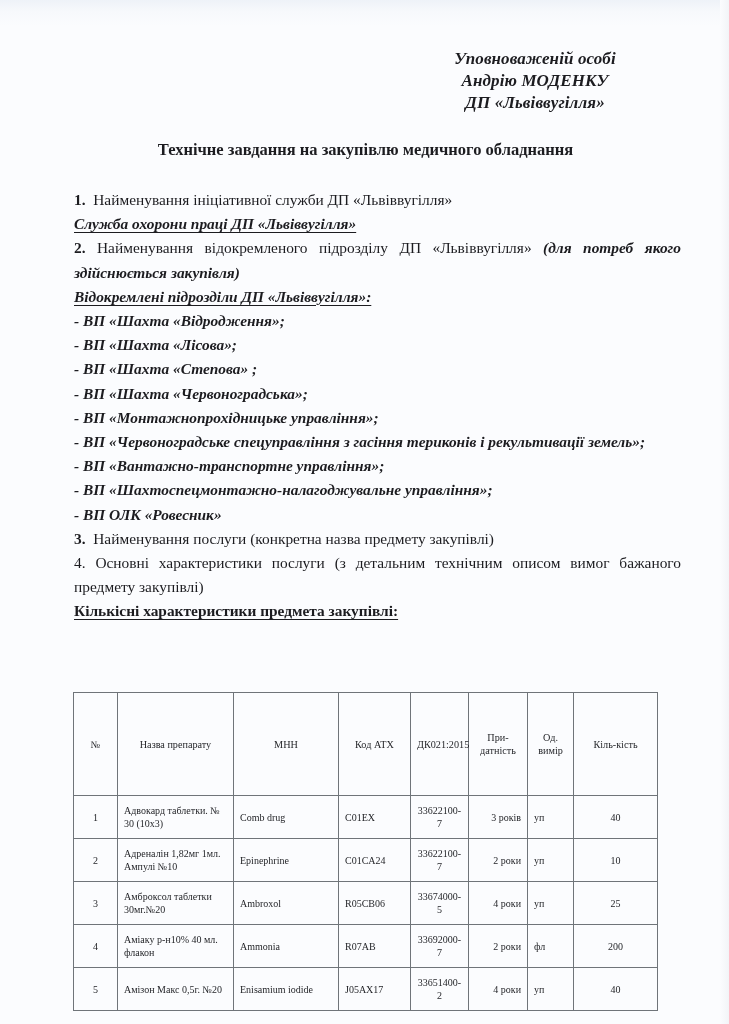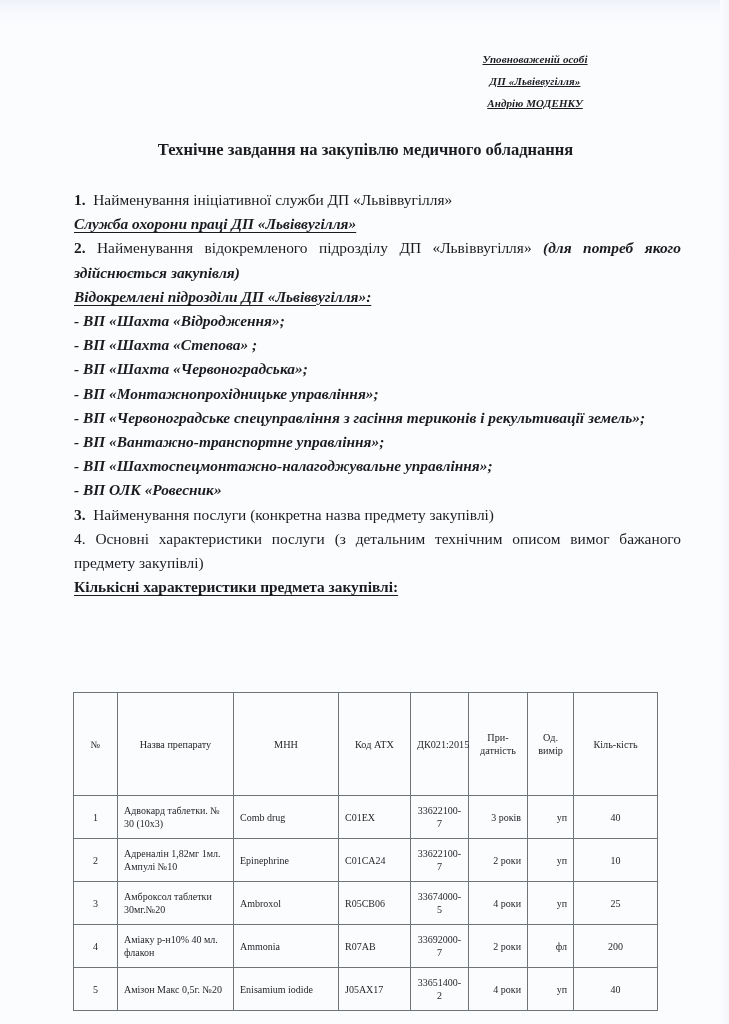--- a/index.html
+++ b/index.html
@@ -47,24 +47,23 @@
 
   
   .addressee {
     position: absolute;
     top: 48px;
     right: 44px;
     width: 300px;
     text-align: center;
     font-style: italic;
     font-weight: bold;
-    font-size: 11px;
+    font-size: 17px;
     line-height: 22px;
     letter-spacing: 0.1px;
-    text-decoration: underline;
   }
   .addressee div { white-space: nowrap; }
 
   
   .doc-title {
     position: absolute;
     top: 139px;
     left: 74px;
     width: 583px;
     text-align: center;
@@ -153,21 +152,21 @@
   }
   table.dtable tbody td {
     height: 32px;
   }
   td.c-num, th.c-num { text-align: center; }
   td.c-name { text-align: left; }
   td.c-inn  { text-align: left; }
   td.c-atx  { text-align: left; }
   td.c-dk   { text-align: center; }
   td.c-term { text-align: right; }
-  td.c-unit { text-align: right; }
+  td.c-unit { text-align: left; }
   td.c-qty  { text-align: center; }
 
   col.w-num  { width: 44px; }
   col.w-name { width: 116px; }
   col.w-inn  { width: 105px; }
   col.w-atx  { width: 72px; }
   col.w-dk   { width: 58px; }
   col.w-term { width: 59px; }
   col.w-unit { width: 46px; }
   col.w-qty  { width: 84px; }
@@ -175,22 +174,22 @@
 </head>
 <body>
 
 <div class="page">
 
   <div class="scan-tint"></div>
   <div class="scan-edge-right"></div>
 
   <div class="addressee">
     <div>Уповноваженій особі</div>
+    <div>Андрію МОДЕНКУ</div>
     <div>ДП «Львіввугілля»</div>
-    <div>Андрію МОДЕНКУ</div>
   </div>
 
   <div class="doc-title">Технічне завдання на закупівлю медичного обладнання</div>
 
   <div class="body-block">
 
     <p class="ln num-line">
       <span class="numtok">1.</span>&nbsp;
       <span>Найменування ініціативної служби ДП «Львіввугілля»</span>
     </p>
@@ -199,20 +198,21 @@
 
     <p class="ln num-line">
       <span class="numtok">2.</span>
       <span>Найменування відокремленого підрозділу ДП «Львіввугілля»</span>
       <span class="paren-it">(для потреб якого здійснюється закупівля)</span>
     </p>
 
     <p class="ln heading-ul">Відокремлені підрозділи ДП «Львіввугілля»:</p>
 
     <p class="ln bullet">- ВП «Шахта «Відродження»;</p>
+    <p class="ln bullet">- ВП «Шахта «Лісова»;</p>
     <p class="ln bullet">- ВП «Шахта «Степова» ;</p>
     <p class="ln bullet">- ВП «Шахта «Червоноградська»;</p>
     <p class="ln bullet">- ВП «Монтажнопрохідницьке управління»;</p>
     <p class="ln bullet justify">- ВП «Червоноградське спецуправління з гасіння териконів і рекультивації земель»;</p>
     <p class="ln bullet">- ВП «Вантажно-транспортне управління»;</p>
     <p class="ln bullet">- ВП «Шахтоспецмонтажно-налагоджувальне управління»;</p>
     <p class="ln bullet">- ВП ОЛК «Ровесник»</p>
 
     <p class="ln num-line">
       <span class="numtok">3.</span>&nbsp;

